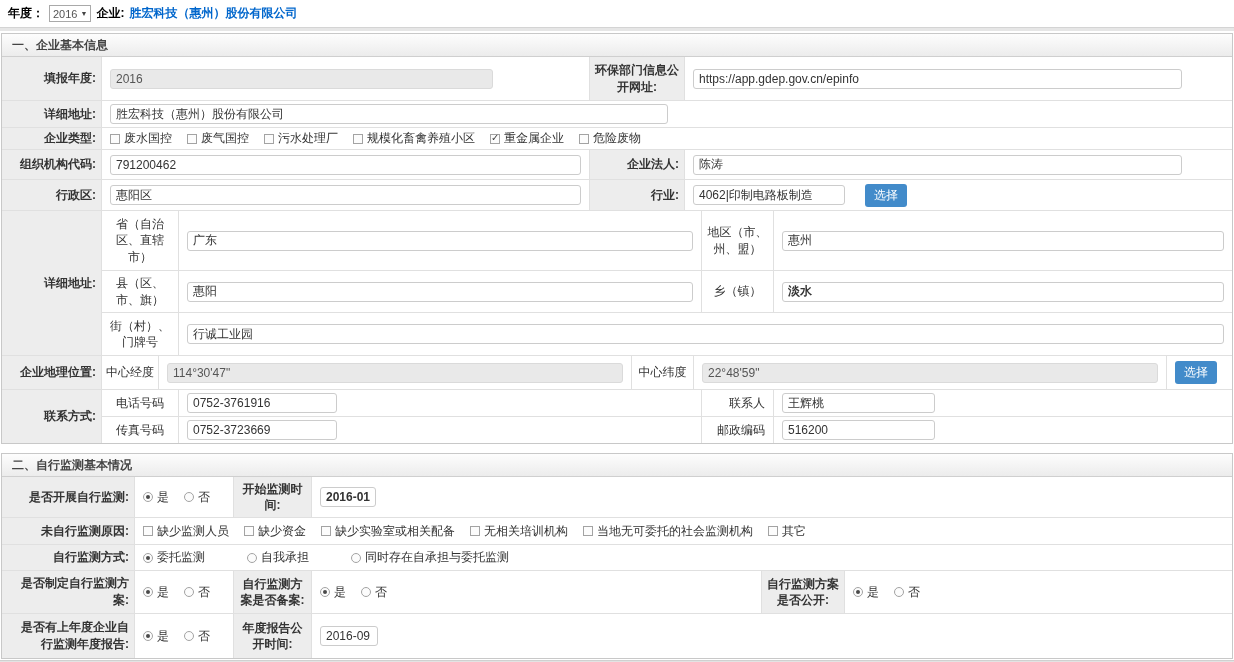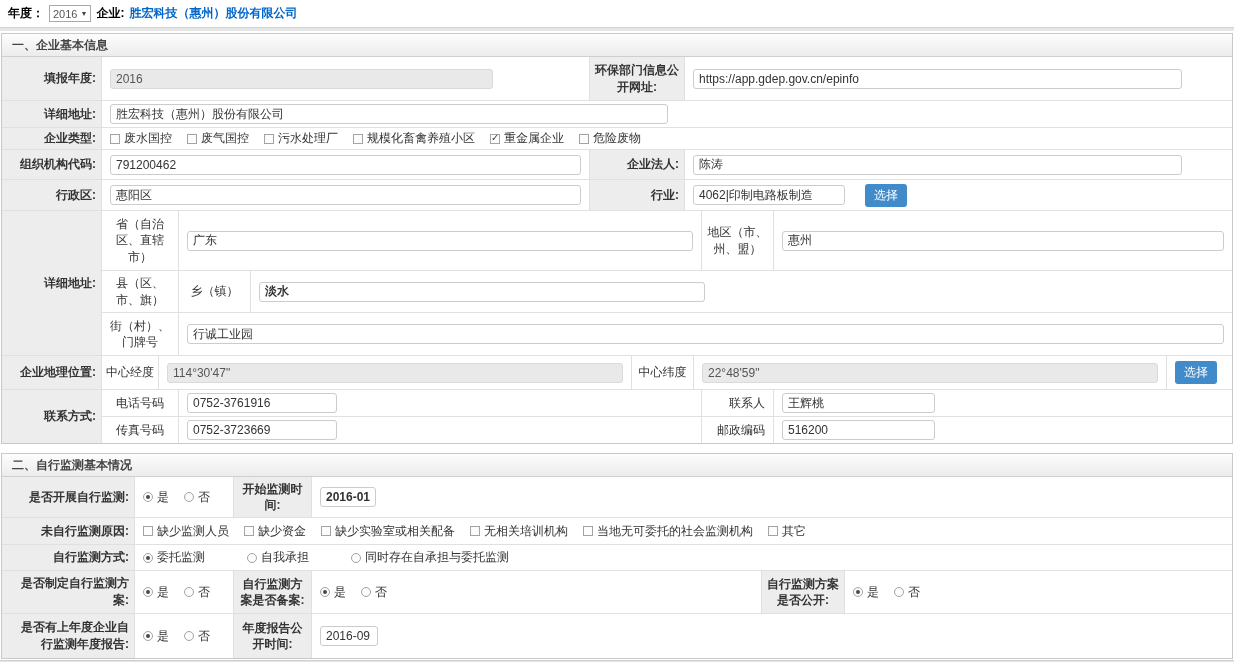--- a/index.html
+++ b/index.html
@@ -174,20 +174,23 @@
         <div class="cell w523">
           <input class="inp" style="width: 508px;" value="广东">
         </div>
         <div class="cell ctr w72">地区（市、州、盟）</div>
         <div class="cell grow">
           <input class="inp" style="width: 446px;" value="惠州">
         </div>
       </div>
       <div class="subrow" style="height:42px">
         <div class="cell ctr w77">县（区、市、旗）</div>
+        <div class="cell w523">
+          <input class="inp" style="width: 508px;" value="惠阳">
+        </div>
         <div class="cell ctr w72">乡（镇）</div>
         <div class="cell grow">
           <input class="inp" style="width: 446px; font-weight: bold;" value="淡水">
         </div>
       </div>
       <div class="subrow" style="height:42px">
         <div class="cell ctr w77">街（村）、门牌号</div>
         <div class="cell grow">
           <input class="inp" style="width: 1040px;" value="行诚工业园">
         </div>

